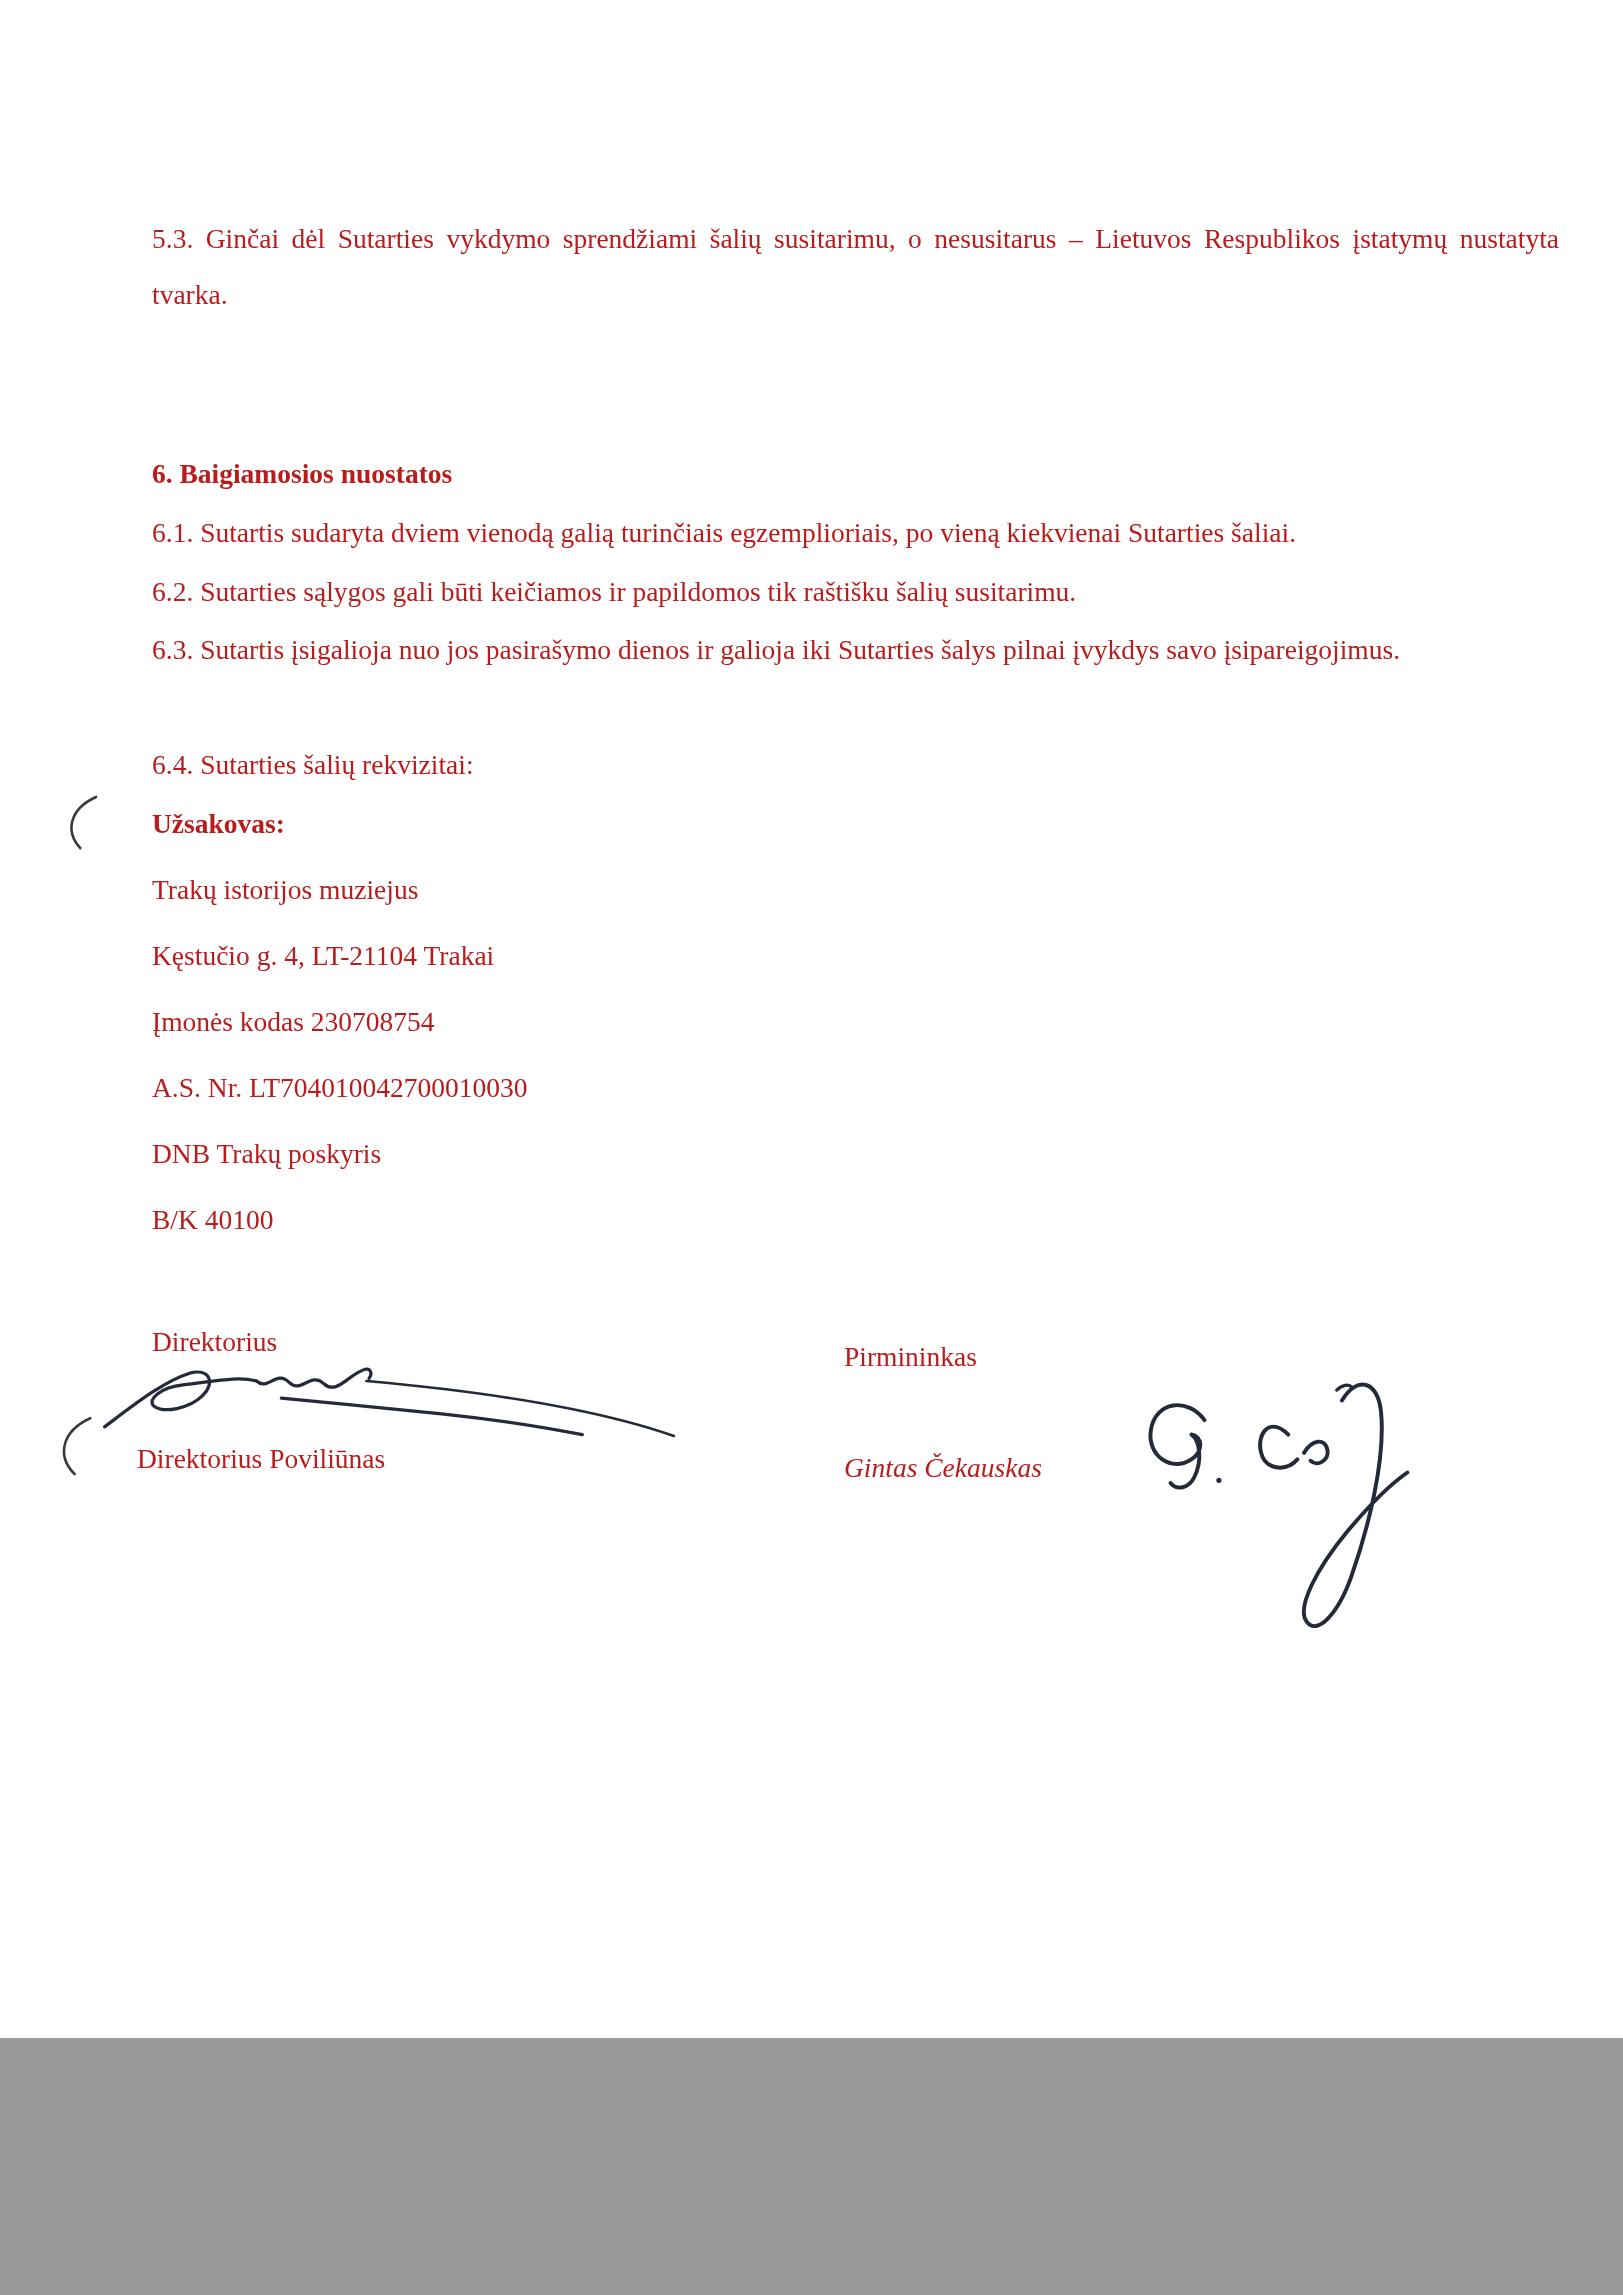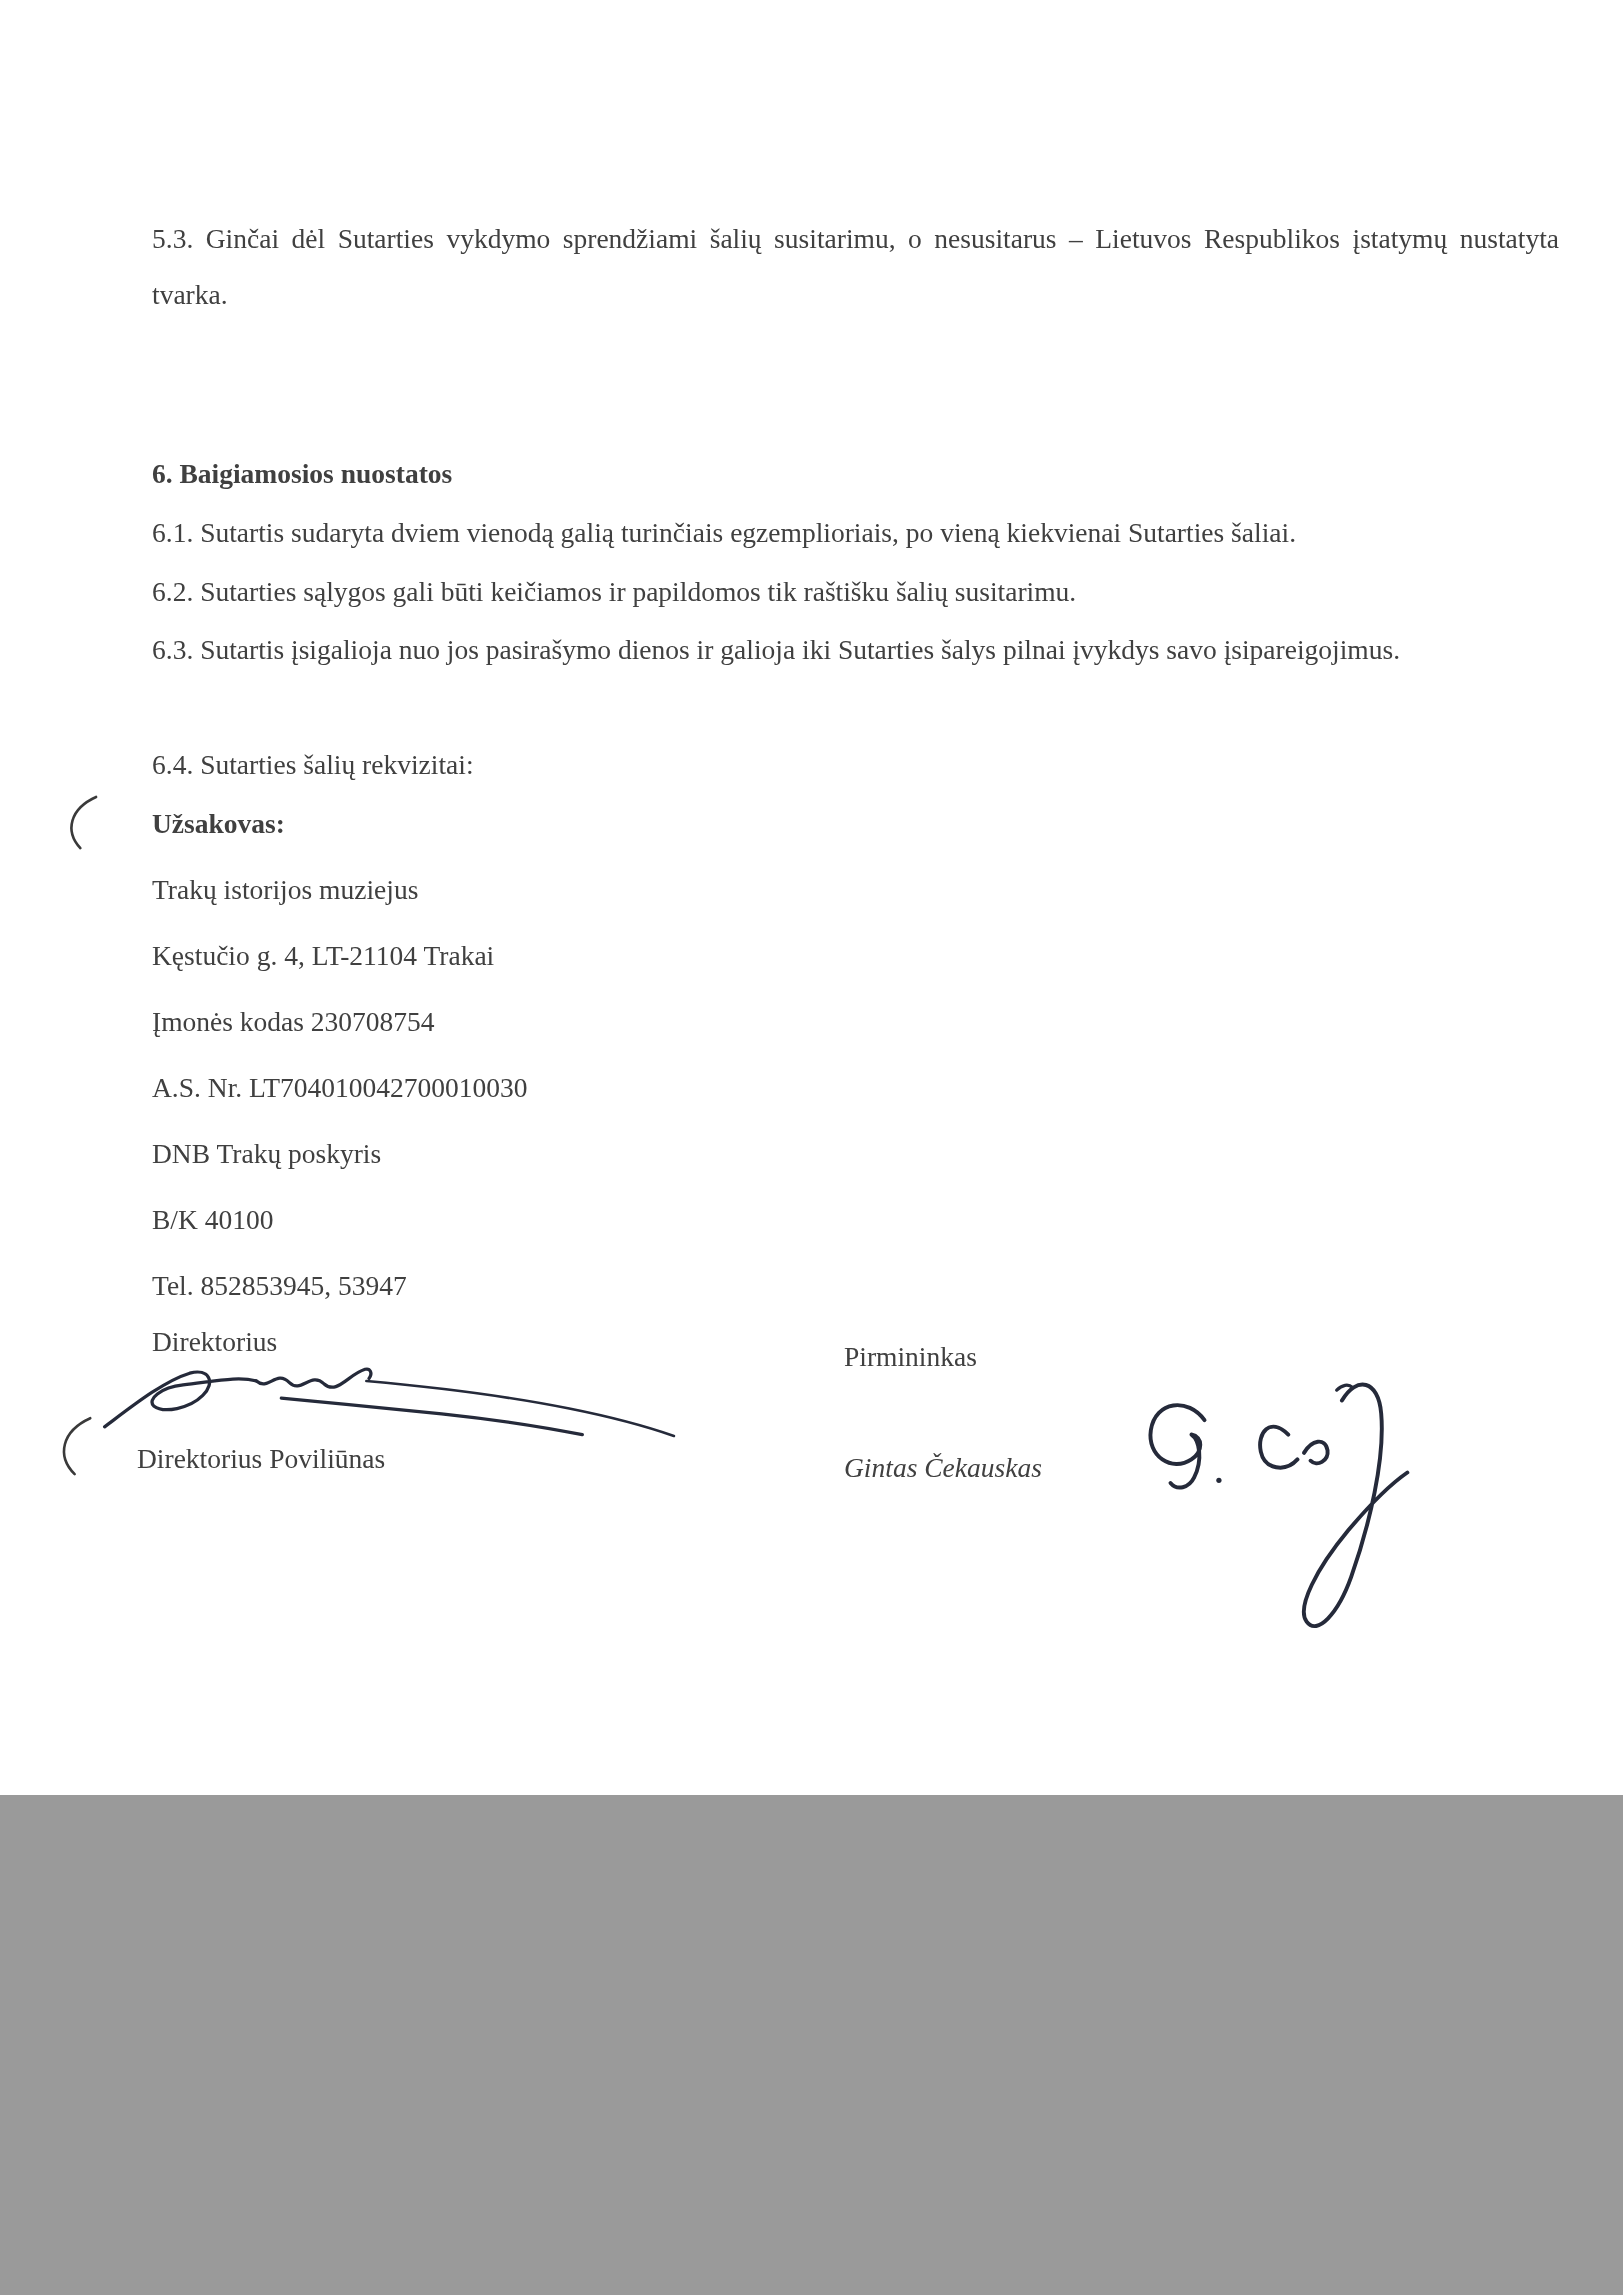--- a/index.html
+++ b/index.html
@@ -3,24 +3,24 @@
 <meta charset="utf-8">
 <style>
   html, body {
     margin: 0;
     padding: 0;
     background: #9a9a9a;
   }
   .page {
     position: relative;
     width: 1623px;
-    height: 1795px;
+    height: 2038px;
     margin: 0 auto;
     background: #ffffff;
-    color: #404040;
+    color: #b91c1c;
     font-family: "Liberation Serif", "DejaVu Serif", serif;
     font-size: 27.5px;
     overflow: hidden;
   }
   .abs { position: absolute; }
   .para {
     left: 152px;
     width: 1407px;
     line-height: 56px;
     text-align: justify;
@@ -58,21 +58,20 @@
   <div class="abs single" style="top:737px;">6.4. Sutarties šalių rekvizitai:</div>
 
   <div class="abs" style="top:791px; left:152px; width:655px;">
     <div class="col-head">Užsakovas:</div>
     <div class="col-line">Trakų istorijos muziejus</div>
     <div class="col-line">Kęstučio g. 4, LT-21104 Trakai</div>
     <div class="col-line">Įmonės kodas 230708754</div>
     <div class="col-line">A.S. Nr. LT704010042700010030</div>
     <div class="col-line">DNB Trakų poskyris</div>
     <div class="col-line">B/K 40100</div>
-    <div class="col-line">Tel. 852853945, 53947</div>
   </div>
 
 
   <div class="abs sig-title" style="top:1322px; left:152px;">Direktorius</div>
 
   <div class="abs sig-name" style="top:1439px; left:137px;">Direktorius Poviliūnas</div>
 
   <div class="abs sig-title" style="top:1337px; left:844px;">Pirmininkas</div>
 
   <div class="abs sig-name" style="top:1448px; left:844px;font-style:italic;">Gintas Čekauskas</div>

